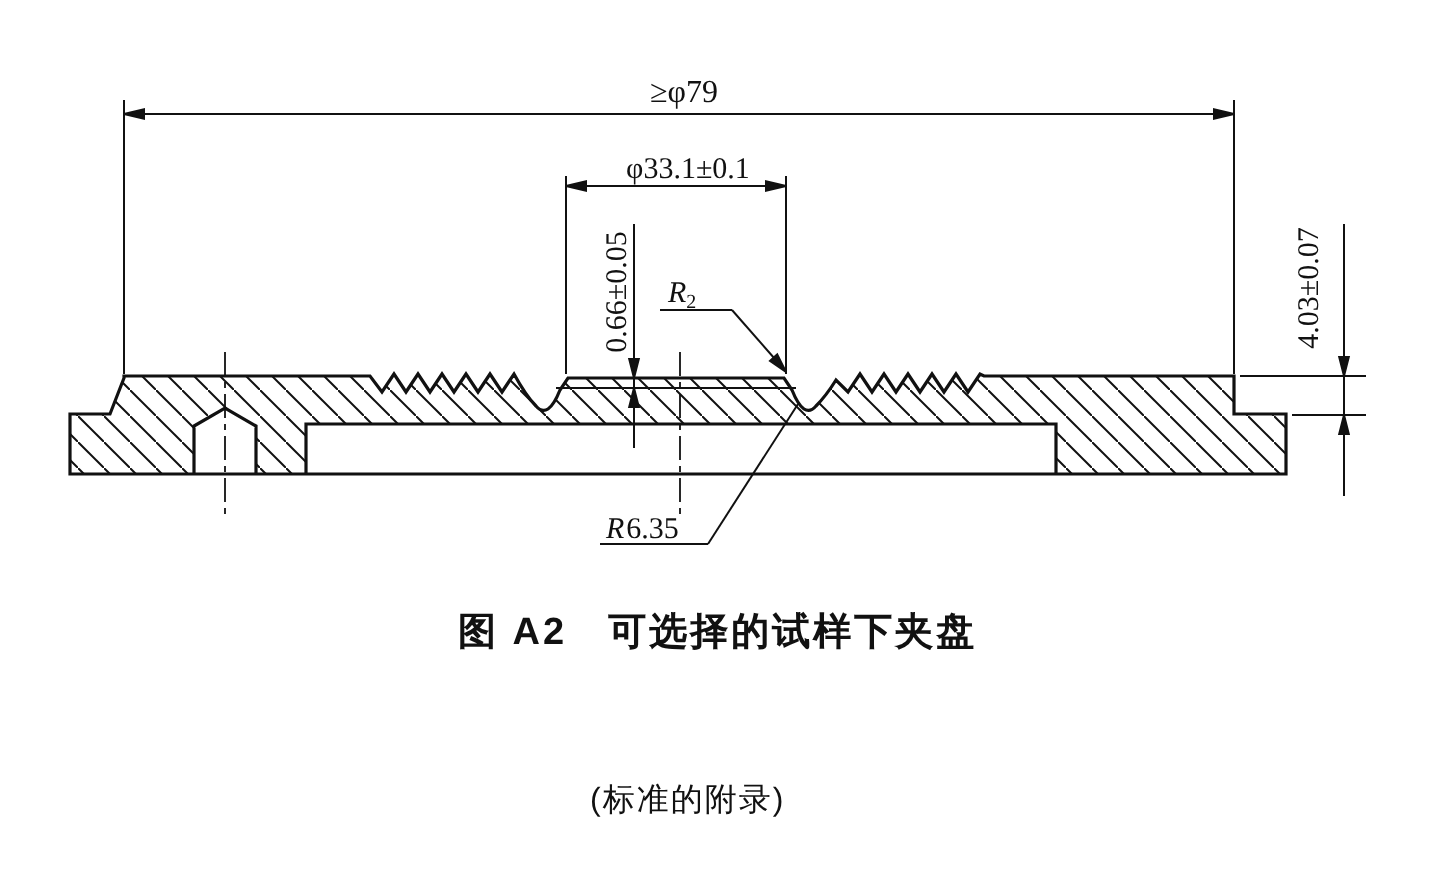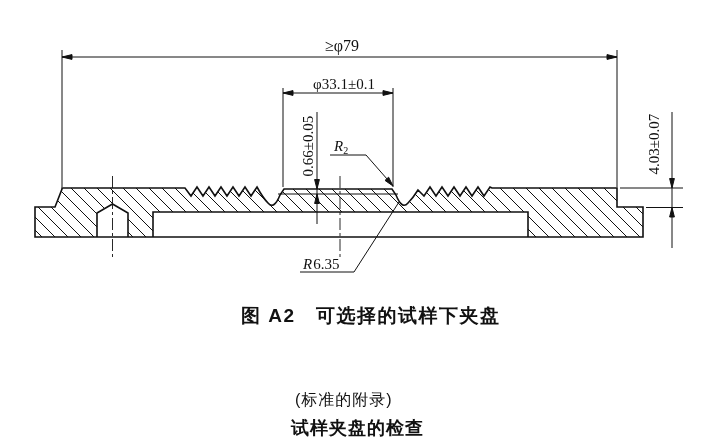--- a/index.html
+++ b/index.html
@@ -4,21 +4,21 @@
 <style>
   html,body{margin:0;padding:0;background:#ffffff;width:725px;height:446px;overflow:hidden;}
   .page{position:relative;width:725px;height:446px;background:#ffffff;
         font-family:"Liberation Sans",sans-serif;color:#111111;}
   svg{position:absolute;left:0;top:0;}
   svg text{font-family:"Liberation Serif","DejaVu Serif",serif;fill:#111111;}
   .dim{font-size:15px;}
   .dim-big{font-size:16px;}
   .ital{font-style:italic;}
   .cap{position:absolute;white-space:pre;color:#111111;}
-  .fig-caption{left:229px;top:303px;font-size:19px;font-weight:bold;letter-spacing:1.5px;margin-left:12px;}
+  .fig-caption{left:229px;top:303px;font-size:19px;font-weight:bold;letter-spacing:1.5px;}
   .apx-title{left:312px;top:361px;font-size:19px;font-weight:bold;}
   .apx-note{left:295px;top:390px;font-size:16px;letter-spacing:1px;}
   .apx-heading{left:291px;top:416px;font-size:18px;font-weight:bold;letter-spacing:1px;}
 </style>
 </head>
 <body>
 
 <div class="page">
 
   <svg width="725" height="446" viewBox="0 0 725 446">
@@ -88,14 +88,13 @@
 
     <g stroke="#111111" stroke-width="1" fill="#111111">
       <line x1="300" y1="272" x2="354" y2="272"></line>
       <line x1="354" y1="272" x2="399" y2="202"></line>
       <text x="303" y="269" class="dim" stroke="none"><tspan class="ital">R</tspan><tspan dx="1">6.35</tspan></text>
     </g>
   </svg>
 
   <div class="cap fig-caption">图 A2　可选择的试样下夹盘</div>
   <div class="cap apx-note">(标准的附录)</div>
-  <div class="cap apx-heading">试样夹盘的检查</div>
 </div>
 
 </body></html>

